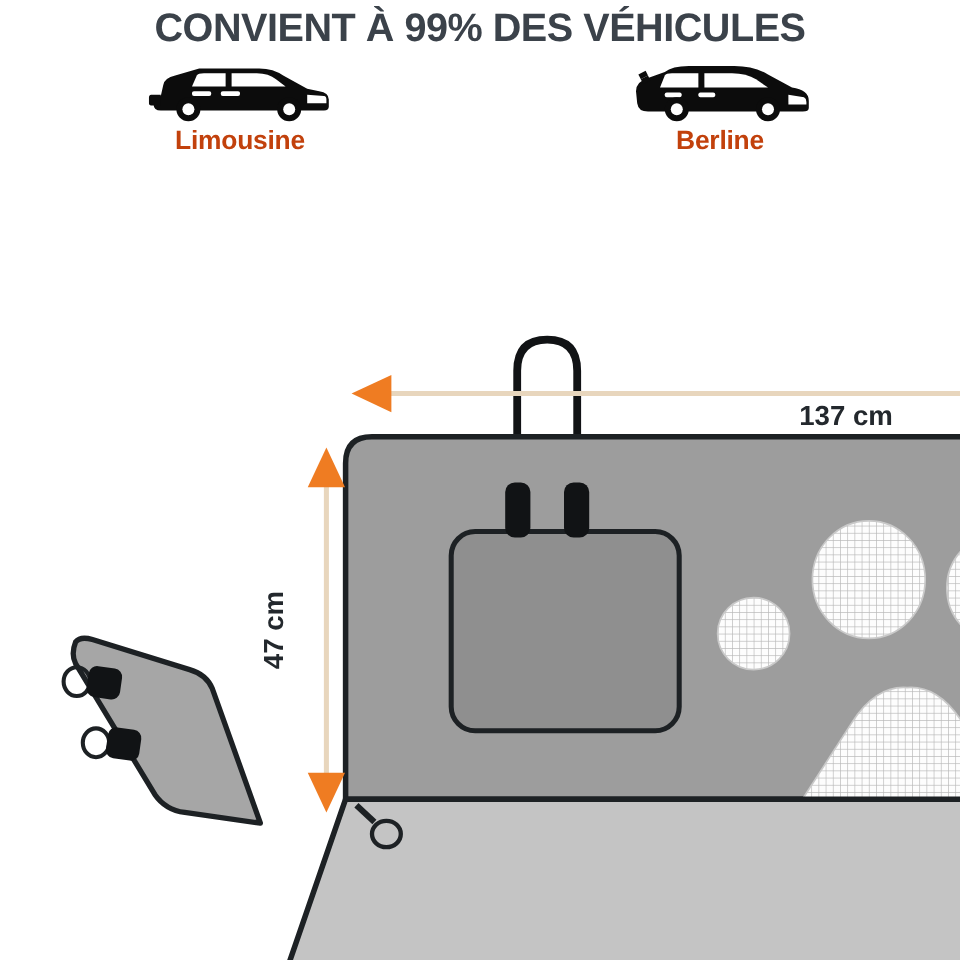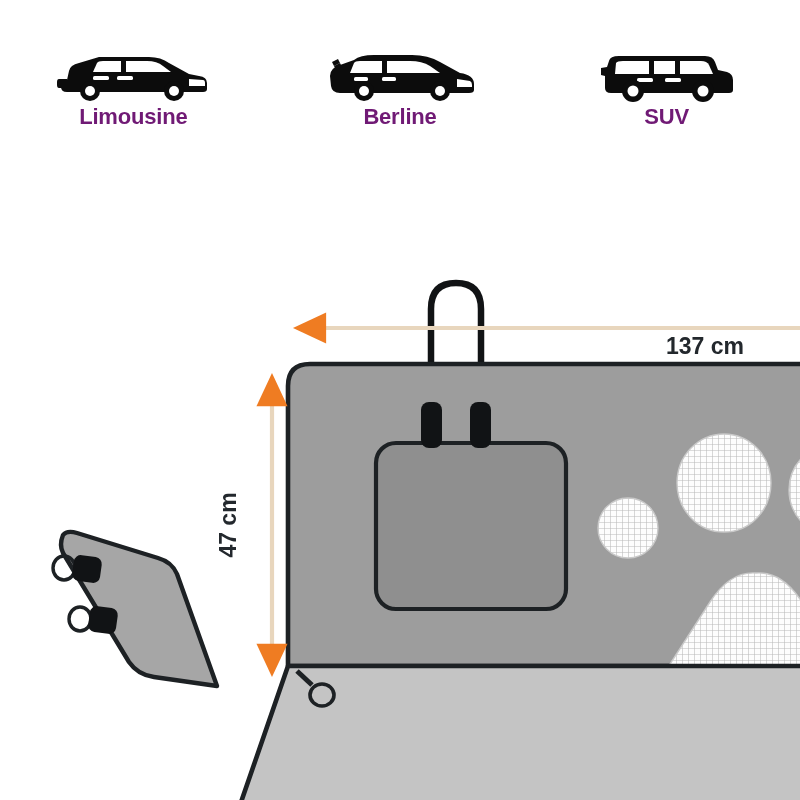--- a/index.html
+++ b/index.html
@@ -60,21 +60,21 @@
   .vehicle .glyph {
     height: 52px;
     display: flex;
     align-items: flex-end;
     justify-content: center;
   }
   .vehicle .vlabel {
     margin-top: 2px;
     font-size: 22px;
     font-weight: bold;
-    color: #701a75;
+    color: #c2410c;
     letter-spacing: -0.2px;
   }
 
   
   #diagram-wrap {
     position: absolute;
     left: 0;
     top: 150px;
     width: 792px;
     height: 650px;
@@ -89,20 +89,21 @@
     fill: #23282d;
   }
 </style>
 </head>
 <body>
 
 <div id="page">
 
   <div id="header">
 
+    <div id="title">CONVIENT À 99% DES VÉHICULES</div>
 
     <div id="vehicle-row">
 
       <div class="vehicle">
         <div class="glyph">
           <svg width="152" height="52" viewBox="0 0 152 52" aria-hidden="true">
             <g fill="#0c0c0c">
               <path d="M42 7 L92 7 Q104 7 112 13 L132 24 L142 26 Q150 27 150 33 L150 39 Q150 42 146 42 L10 42 Q4 42 4 37 L4 31 L10 30 L12 21 Q13 15 22 13 Z"></path>
               <path d="M2 29 L10 29 L10 38 L2 38 Q0 38 0 35 L0 32 Q0 29 2 29 Z"></path>
             </g>
@@ -147,45 +148,20 @@
             </g>
             <g fill="#ffffff">
               <circle cx="40" cy="41" r="5"></circle>
               <circle cx="116" cy="41" r="5"></circle>
             </g>
           </svg>
         </div>
         <div class="vlabel">Berline</div>
       </div>
 
-      <div class="vehicle">
-        <div class="glyph">
-          <svg width="140" height="52" viewBox="0 0 140 52" aria-hidden="true">
-            <g fill="#0c0c0c">
-              <path d="M22 6 L108 6 Q116 6 118 12 L121 20 L130 22 Q136 24 136 30 L136 40 Q136 43 132 43 L14 43 Q8 43 8 38 L8 26 L4 25 L4 18 L10 17 L12 11 Q13 6 22 6 Z"></path>
-            </g>
-            <g fill="#ffffff">
-              <path d="M26 11 L52 11 L52 24 L18 24 L19 13 Q20 11 26 11 Z"></path>
-              <path d="M57 11 L78 11 L78 24 L57 24 Z"></path>
-              <path d="M83 11 L104 11 Q110 11 112 15 L116 24 L83 24 Z"></path>
-              <rect x="40" y="28" width="16" height="4" rx="1.6"></rect>
-              <rect x="68" y="28" width="16" height="4" rx="1.6"></rect>
-            </g>
-            <g fill="#0c0c0c">
-              <circle cx="36" cy="41" r="11"></circle>
-              <circle cx="106" cy="41" r="11"></circle>
-            </g>
-            <g fill="#ffffff">
-              <circle cx="36" cy="41" r="5.5"></circle>
-              <circle cx="106" cy="41" r="5.5"></circle>
-            </g>
-          </svg>
-        </div>
-        <div class="vlabel">SUV</div>
-      </div>
 
 
     </div>
   </div>
 
   <div id="diagram-wrap">
     <svg id="diagram" width="800" height="650" viewBox="0 0 800 650">
 
       <defs>
 

